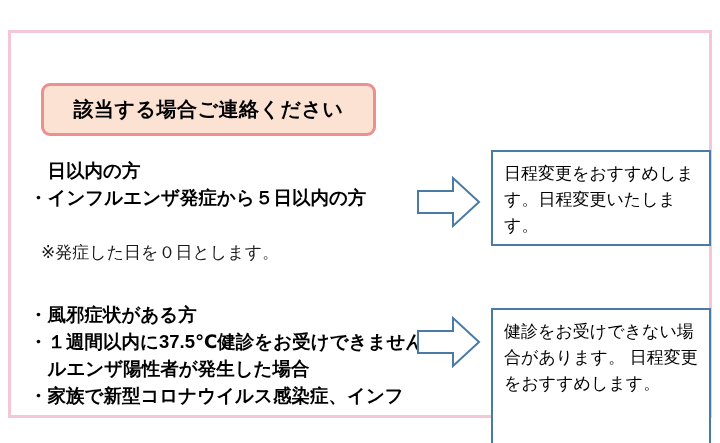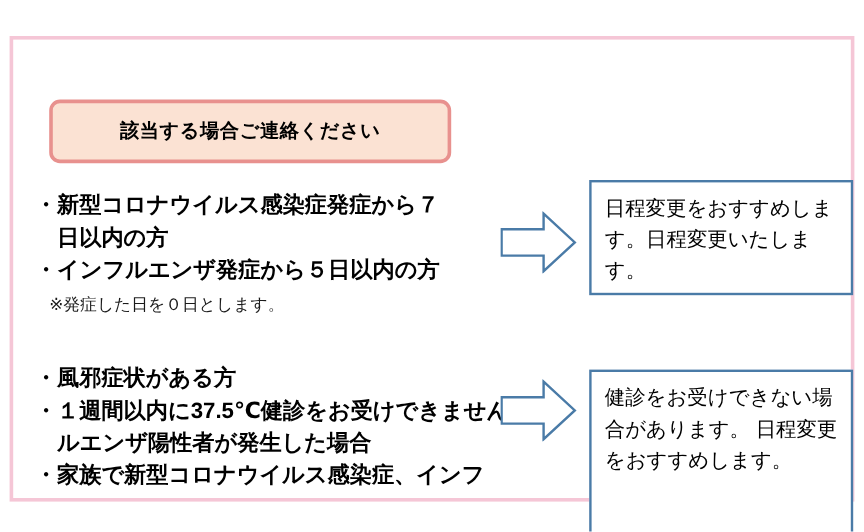--- a/index.html
+++ b/index.html
@@ -37,21 +37,21 @@
     height: 53px;
     box-sizing: border-box;
     background: #fbe2d3;
     border: 3px solid #e8918e;
     border-radius: 9px;
     display: flex;
     align-items: center;
     justify-content: center;
   }
   #header-box .header-text {
-    font-size: 16px;
+    font-size: 20px;
     font-weight: bold;
     letter-spacing: 0.5px;
     color: #000000;
     white-space: nowrap;
   }
 
   
   .bullet-group {
     position: absolute;
     left: 18px;
@@ -65,21 +65,21 @@
     font-weight: bold;
     line-height: 27px;
     color: #000000;
     white-space: pre;
   }
 
   .note-line {
     position: absolute;
     left: 30px;
     top: 209px;
-    font-size: 14px;
+    font-size: 17px;
     font-weight: normal;
     line-height: 22px;
     color: #1a1a1a;
     white-space: pre;
   }
 
   
   .arrow {
     position: absolute;
     width: 64px;
@@ -118,21 +118,20 @@
 </head>
 <body>
 
 <div id="notice-frame">
 
   <div id="header-box">
     <span class="header-text">該当する場合ご連絡ください</span>
   </div>
 
   <div id="group-one" class="bullet-group">
-    <div class="bullet-line">・新型コロナウイルス感染症発症から７</div>
     <div class="bullet-line">　日以内の方</div>
     <div class="bullet-line">・インフルエンザ発症から５日以内の方</div>
   </div>
 
   <div class="note-line">※発症した日を０日とします。</div>
 
   <div id="arrow-one" class="arrow">
     <svg viewBox="0 0 64 52" preserveAspectRatio="none" aria-hidden="true">
       <polygon points="1,15 36,15 36,2 62,26 36,50 36,37 1,37" fill="#ffffff" stroke="#4a7ba7" stroke-width="2" stroke-linejoin="miter"></polygon>
     </svg>

